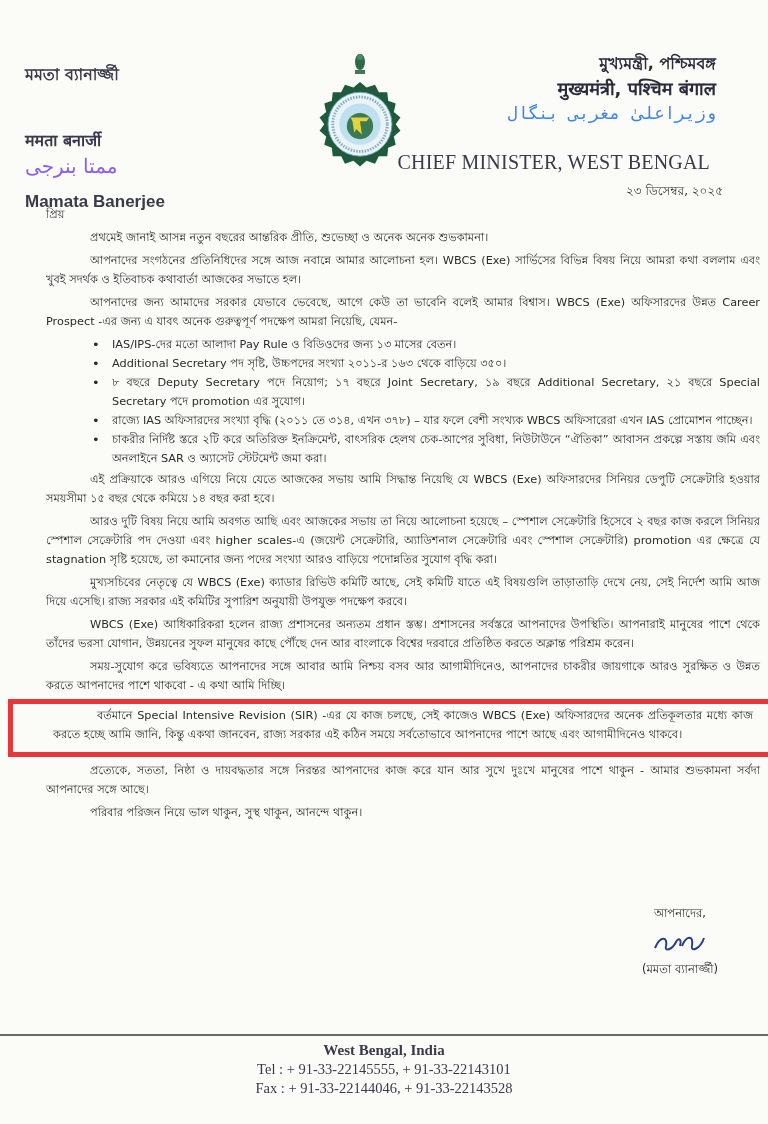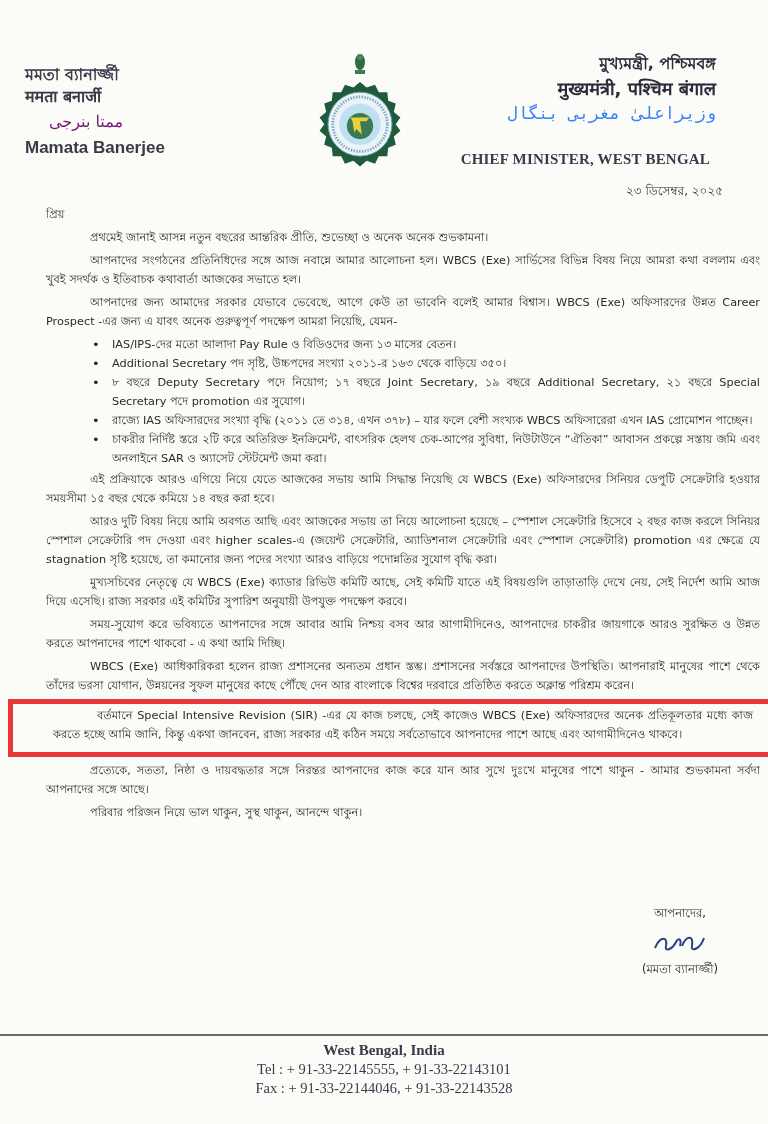--- a/index.html
+++ b/index.html
@@ -8,35 +8,35 @@
     background: #fbfbf8;
     font-family: "DejaVu Sans", sans-serif;
     color: #2a2a2a;
     position: relative;
   }
   .page { position: absolute; left: 0; top: 0; width: 768px; height: 1008px; }
 
   
   .hdr-left { position: absolute; left: 25px; top: 64px; }
   .hdr-left .bn1 { font-size: 16px; font-weight: bold; color: #3a3a4a; line-height: 22px; }
-  .hdr-left .bn2 { font-size: 16px; font-weight: bold; color: #3a3a4a; line-height: 22px; }
-  .hdr-left .ur { font-size: 16px; color: #701a75; line-height: 28px; font-family: "DejaVu Serif", serif; margin-left: 24px; }
-  .hdr-left .en { font-family: "Liberation Sans", sans-serif; font-size: 17px; font-weight: bold; color: #3a3a4a; margin-top: 2px; }
+  .hdr-left .bn2 { font-size: 16px; font-weight: bold; color: #3a3a4a; line-height: 22px; margin-top: 44px; }
+  .hdr-left .ur { font-size: 20px; color: #8b5cf6; line-height: 28px; font-family: "DejaVu Serif", serif; }
+  .hdr-left .en { font-family: "Liberation Sans", sans-serif; font-size: 17px; font-weight: bold; color: #3a3a4a; margin-top: 12px; }
 
   
   .emblem-wrap { position: absolute; left: 310px; top: 50px; width: 100px; height: 140px; }
   .ashoka { position: absolute; left: 42px; top: 2px; width: 16px; height: 24px; }
   .seal { position: absolute; left: 3px; top: 30px; width: 94px; height: 94px; }
 
   
   .hdr-right { position: absolute; right: 52px; top: 52px; text-align: right; }
   .hdr-right .bn { font-size: 16px; font-weight: bold; color: #2a2a3a; line-height: 24px; }
   .hdr-right .hi { font-size: 18px; font-weight: bold; color: #2a2a3a; line-height: 26px; }
   .hdr-right .ur { font-size: 17px; color: #3b82f6; line-height: 26px; font-family: Liberation Mono, monospace; }
-  .cm-title { position: absolute; right: 58px; top: 151px; font-family: "Liberation Serif", serif; font-weight: bold; font-size: 15px; color: #3a3a4a; letter-spacing: 0.2px; }
+  .cm-title { position: absolute; right: 58px; top: 151px; font-family: "Liberation Serif", serif; font-weight: normal; font-size: 20px; color: #3a3a4a; letter-spacing: 0.2px; }
   .date { position: absolute; right: 45px; top: 182px; font-size: 12px; color: #333; }
 
   
   .body { position: absolute; left: 46px; top: 205px; width: 714px; font-size: 11.3px; line-height: 19px; color: #2b2b2b; }
   .salute { margin: 0 0 4px 0; }
   .para { margin: 0 0 4px 0; text-indent: 44px; text-align: justify; }
   .bullets { margin: 0 0 2px 0; padding-left: 44px; list-style: none; }
   .bullets li { position: relative; padding-left: 22px; margin-bottom: 0px; text-align: justify; }
   .bullets li::before { content: "\2022"; position: absolute; left: 2px; top: 0; font-size: 13px; }
 
@@ -103,22 +103,22 @@
       <li>IAS/IPS-দের মতো আলাদা Pay Rule ও বিডিওদের জন্য ১৩ মাসের বেতন।</li>
       <li>Additional Secretary পদ সৃষ্টি, উচ্চপদের সংখ্যা ২০১১-র ১৬৩ থেকে বাড়িয়ে ৩৫০।</li>
       <li>৮ বছরে Deputy Secretary পদে নিয়োগ; ১৭ বছরে Joint Secretary, ১৯ বছরে Additional Secretary, ২১ বছরে Special Secretary পদে promotion এর সুযোগ।</li>
       <li>রাজ্যে IAS অফিসারদের সংখ্যা বৃদ্ধি (২০১১ তে ৩১৪, এখন ৩৭৮) – যার ফলে বেশী সংখ্যক WBCS অফিসারেরা এখন IAS প্রোমোশন পাচ্ছেন।</li>
       <li>চাকরীর নির্দিষ্ট স্তরে ২টি করে অতিরিক্ত ইনক্রিমেন্ট, বাৎসরিক হেলথ চেক-আপের সুবিধা, নিউটাউনে “ঐতিকা” আবাসন প্রকল্পে সস্তায় জমি এবং অনলাইনে SAR ও অ্যাসেট স্টেটমেন্ট জমা করা।</li>
     </ul>
 
     <p class="para">এই প্রক্রিয়াকে আরও এগিয়ে নিয়ে যেতে আজকের সভায় আমি সিদ্ধান্ত নিয়েছি যে WBCS (Exe) অফিসারদের সিনিয়র ডেপুটি সেক্রেটারি হওয়ার সময়সীমা ১৫ বছর থেকে কমিয়ে ১৪ বছর করা হবে।</p>
     <p class="para">আরও দুটি বিষয় নিয়ে আমি অবগত আছি এবং আজকের সভায় তা নিয়ে আলোচনা হয়েছে – স্পেশাল সেক্রেটারি হিসেবে ২ বছর কাজ করলে সিনিয়র স্পেশাল সেক্রেটারি পদ দেওয়া এবং higher scales-এ (জয়েন্ট সেক্রেটারি, অ্যাডিশনাল সেক্রেটারি এবং স্পেশাল সেক্রেটারি) promotion এর ক্ষেত্রে যে stagnation সৃষ্টি হয়েছে, তা কমানোর জন্য পদের সংখ্যা আরও বাড়িয়ে পদোন্নতির সুযোগ বৃদ্ধি করা।</p>
     <p class="para">মুখ্যসচিবের নেতৃত্বে যে WBCS (Exe) ক্যাডার রিভিউ কমিটি আছে, সেই কমিটি যাতে এই বিষয়গুলি তাড়াতাড়ি দেখে নেয়, সেই নির্দেশ আমি আজ দিয়ে এসেছি। রাজ্য সরকার এই কমিটির সুপারিশ অনুযায়ী উপযুক্ত পদক্ষেপ করবে।</p>
+    <p class="para">WBCS (Exe) আধিকারিকরা হলেন রাজ্য প্রশাসনের অন্যতম প্রধান স্তম্ভ। প্রশাসনের সর্বস্তরে আপনাদের উপস্থিতি। আপনারাই মানুষের পাশে থেকে তাঁদের ভরসা যোগান, উন্নয়নের সুফল মানুষের কাছে পৌঁছে দেন আর বাংলাকে বিশ্বের দরবারে প্রতিষ্ঠিত করতে অক্লান্ত পরিশ্রম করেন।</p>
     <p class="para">সময়-সুযোগ করে ভবিষ্যতে আপনাদের সঙ্গে আবার আমি নিশ্চয় বসব আর আগামীদিনেও, আপনাদের চাকরীর জায়গাকে আরও সুরক্ষিত ও উন্নত করতে আপনাদের পাশে থাকবো - এ কথা আমি দিচ্ছি।</p>
-    <p class="para">WBCS (Exe) আধিকারিকরা হলেন রাজ্য প্রশাসনের অন্যতম প্রধান স্তম্ভ। প্রশাসনের সর্বস্তরে আপনাদের উপস্থিতি। আপনারাই মানুষের পাশে থেকে তাঁদের ভরসা যোগান, উন্নয়নের সুফল মানুষের কাছে পৌঁছে দেন আর বাংলাকে বিশ্বের দরবারে প্রতিষ্ঠিত করতে অক্লান্ত পরিশ্রম করেন।</p>
 
     <div class="highlight-box">
       <p class="para">বর্তমানে Special Intensive Revision (SIR) -এর যে কাজ চলছে, সেই কাজেও WBCS (Exe) অফিসারদের অনেক প্রতিকূলতার মধ্যে কাজ করতে হচ্ছে আমি জানি, কিন্তু একথা জানবেন, রাজ্য সরকার এই কঠিন সময়ে সর্বতোভাবে আপনাদের পাশে আছে এবং আগামীদিনেও থাকবে।</p>
     </div>
 
     <p class="para">প্রত্যেকে, সততা, নিষ্ঠা ও দায়বদ্ধতার সঙ্গে নিরন্তর আপনাদের কাজ করে যান আর সুখে দুঃখে মানুষের পাশে থাকুন - আমার শুভকামনা সর্বদা আপনাদের সঙ্গে আছে।</p>
     <p class="para">পরিবার পরিজন নিয়ে ভাল থাকুন, সুস্থ থাকুন, আনন্দে থাকুন।</p>
   </div>
 
   <div class="closing">

